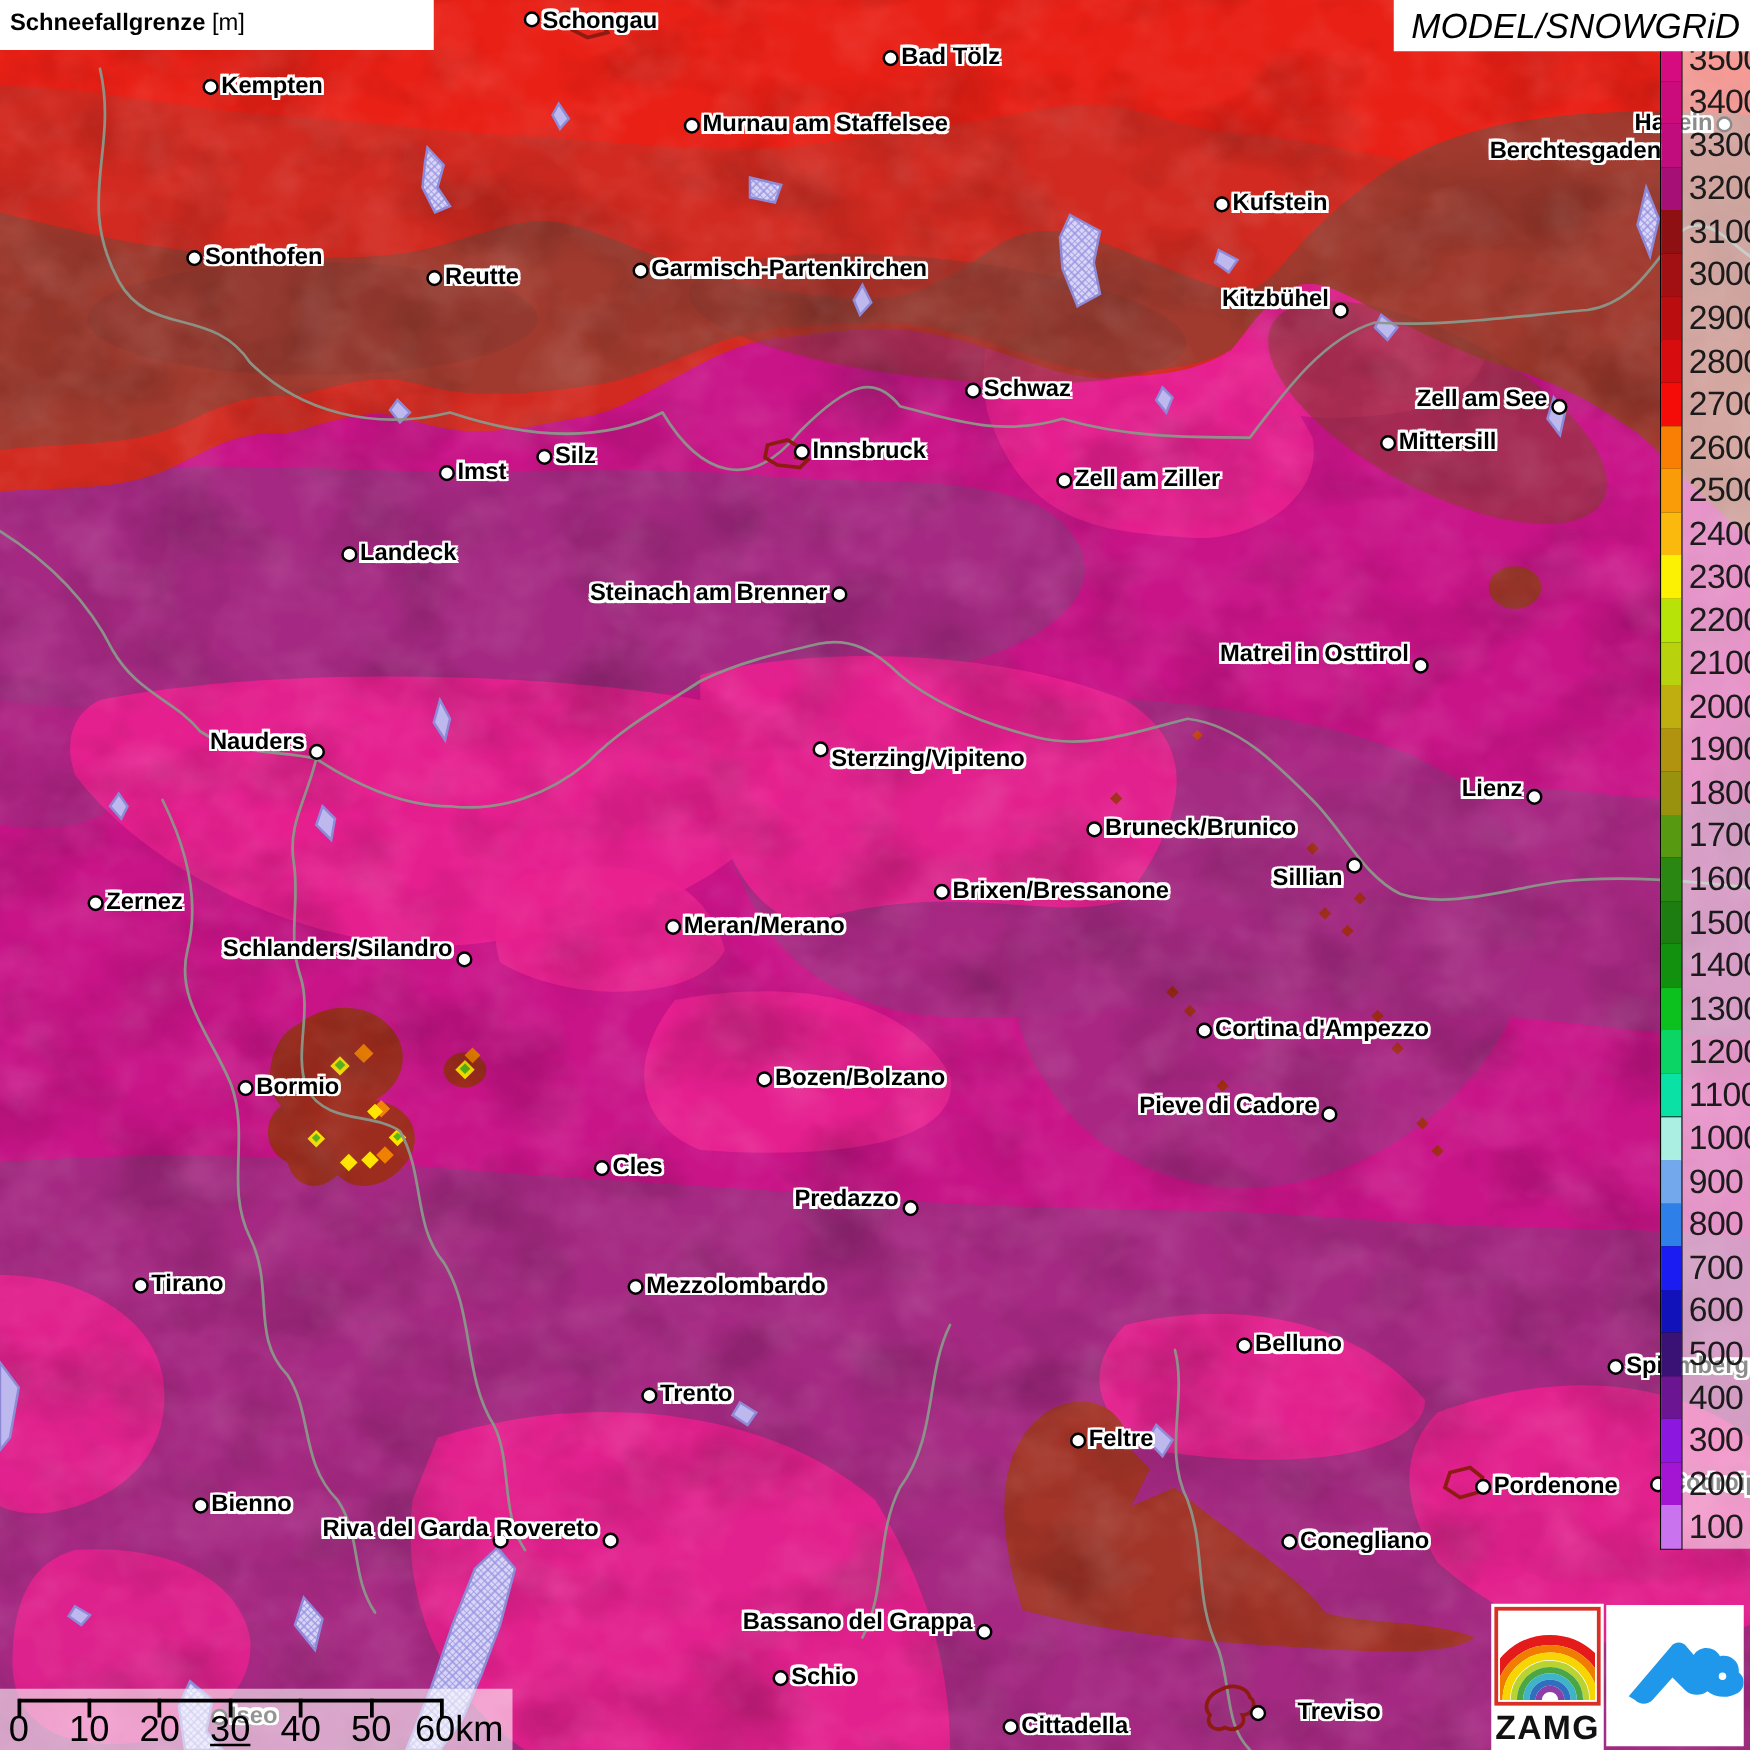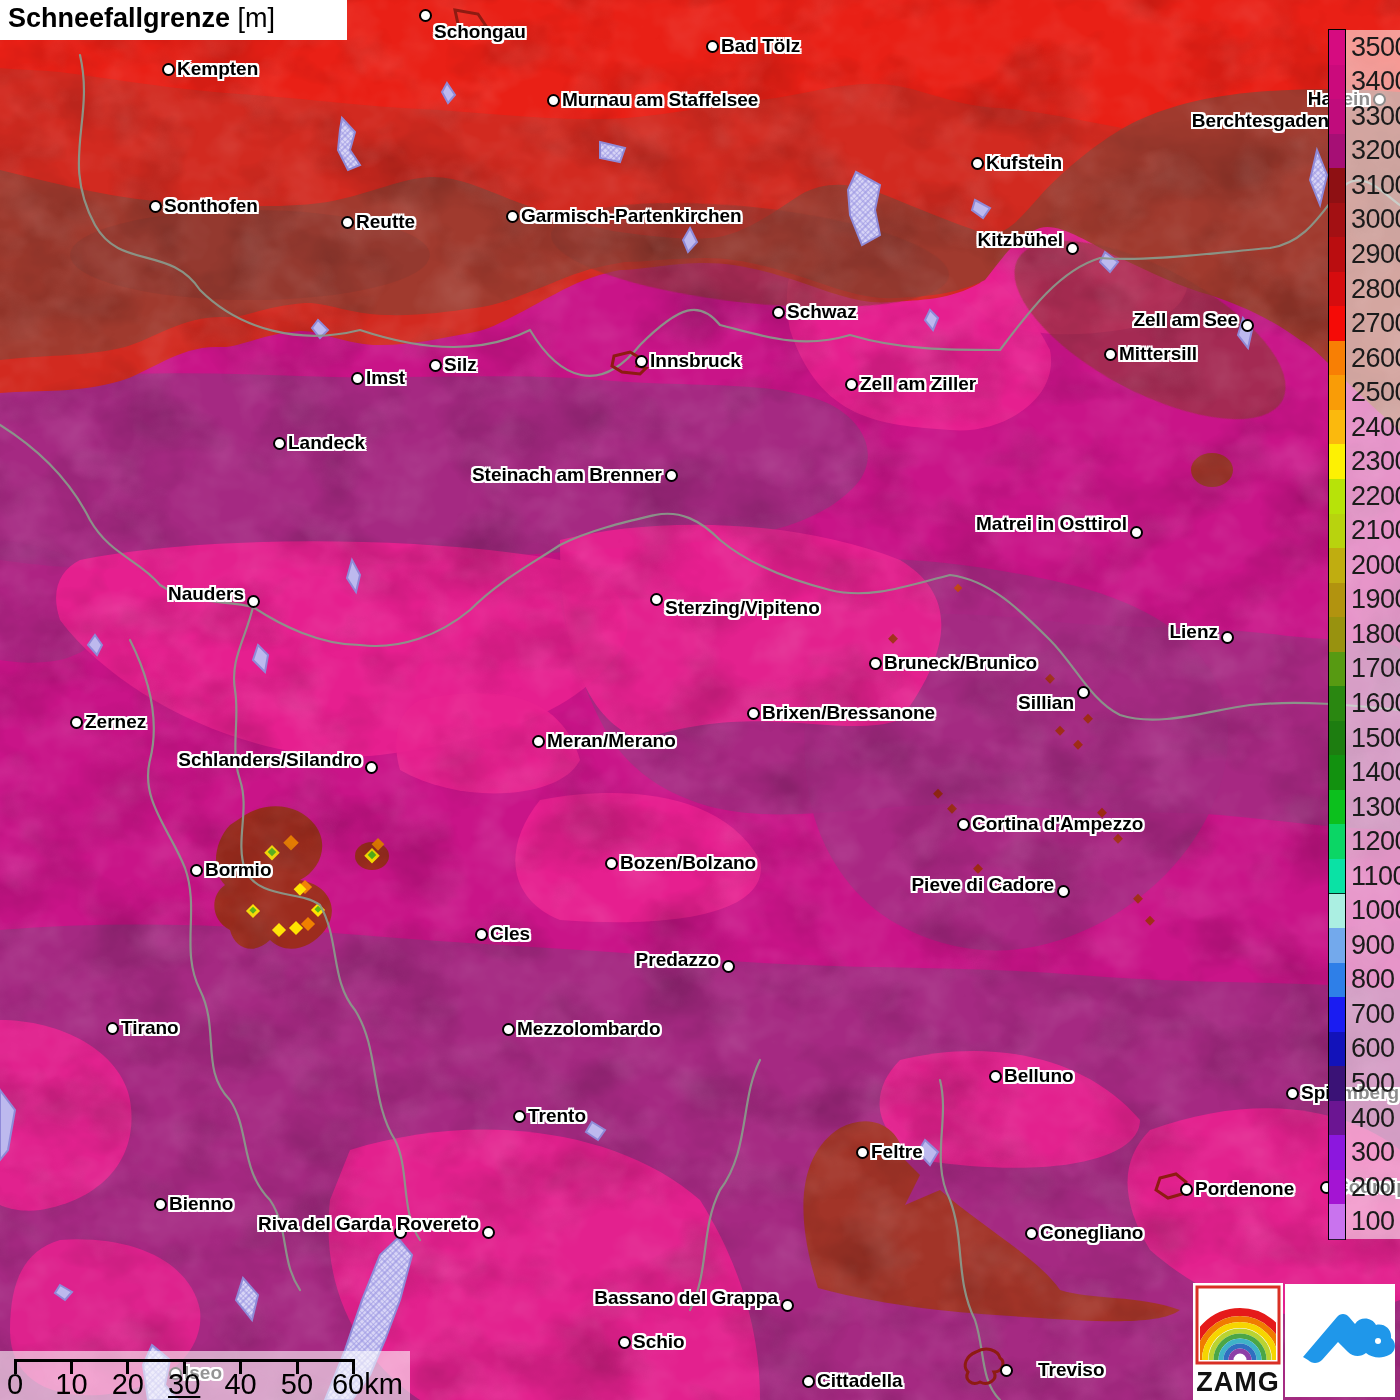--- a/index.html
+++ b/index.html
@@ -21,21 +21,21 @@
   .cb-frame{position:absolute;left:1328px;top:29px;width:18px;height:1211px;border:1.5px solid #000;box-sizing:border-box;}
   .cb-label{position:absolute;left:1351px;width:48px;display:flex;align-items:center;
             font-size:27px;color:#1b1b1b;letter-spacing:-0.5px;}
   
   #scalebar{position:absolute;left:0;top:1351px;width:410px;height:49px;background:rgba(255,255,255,0.58);}
   .sb-line{position:absolute;left:15px;top:8px;width:339px;height:3px;background:#000;}
   .sb-tick{position:absolute;top:8px;width:3px;height:15px;background:#000;}
   .sb-label{position:absolute;top:17px;font-size:29px;color:#000;transform:translateX(-50%);}
   
   #titlebox{position:absolute;left:0;top:0;width:347px;background:#fff;padding:3px 10px 6px 8px;box-sizing:border-box;}
-  #titlebox .t1{font-size:27px;font-weight:bold;color:#000;line-height:31px;}
+  #titlebox .t1{font-size:19px;font-weight:bold;color:#000;line-height:31px;}
   #titlebox .t1 .unit{font-weight:normal;}
   #titlebox .t2{font-size:25px;font-style:italic;color:#000;line-height:29px;}
   #modelbox{position:absolute;right:0;top:0;height:37px;background:#fff;padding:2px 8px 2px 14px;
             font-size:28px;font-style:italic;color:#000;display:flex;align-items:center;}
   
   #zamgbox{position:absolute;left:1193px;top:1283px;width:90px;height:117px;background:#fff;}
   #zamgbox .zamg-text{position:absolute;left:0;bottom:2px;width:100%;text-align:center;
             font-size:27px;font-weight:bold;color:#111;letter-spacing:1px;}
   #bluebox{position:absolute;left:1285px;top:1284px;width:110px;height:113px;background:#fff;}
 </style>
@@ -183,21 +183,21 @@
     <g stroke="#8e1b12" stroke-width="3" fill="none">
       <path d="M614,356 L630,352 L640,358 L637,366 L646,368 L640,374 L622,372 L612,366 Z"></path>
       <path d="M976,1352 C986,1346 998,1350 1000,1358 C1006,1362 1002,1372 994,1372 C998,1380 988,1386 980,1382 C972,1386 964,1380 968,1372 C962,1366 966,1356 976,1352 Z"></path>
       <path d="M1160,1178 L1176,1174 L1186,1182 L1182,1194 L1168,1198 L1156,1190 Z"></path>
       <path d="M455,10 L478,14 L486,26 L470,30 L458,24 Z"></path>
     </g>
   </svg>
 
   <div id="cities">
       <div class="dot" style="left: 418.5px; top: 8.5px;"></div>
-      <div class="city" style="top: 20px; left: 434px;">Schongau</div>
+      <div class="city" style="top: 5px; left: 434px;">Schongau</div>
       <div class="dot" style="left: 705.5px; top: 39.5px;"></div>
       <div class="city" style="top: 34px; left: 721px;">Bad Tölz</div>
       <div class="dot" style="left: 161.5px; top: 62.5px;"></div>
       <div class="city" style="top: 57px; left: 177px;">Kempten</div>
       <div class="dot" style="left: 546.5px; top: 93.5px;"></div>
       <div class="city" style="top: 88px; left: 562px;">Murnau am Staffelsee</div>
       <div class="dot" style="left: 1372.5px; top: 92.5px;"></div>
       <div class="city" style="top: 87px; right: 30px;">Hallein</div>
       <div class="city" style="top: 109px; right: 71px;">Berchtesgaden</div>
       <div class="dot" style="left: 970.5px; top: 156.5px;"></div>
@@ -388,20 +388,23 @@
         <div class="sb-label" style="left: 297px;">50</div>
         <div class="sb-tick" style="left: 351.9px;"></div>
         <div class="sb-label" style="left: 367.4px;">60km</div>
       </div>
   </div>
 
   <div id="titlebox">
     <div class="t1"><span>Schneefallgrenze</span><span class="unit"> [m]</span></div>
   </div>
 
+  <div id="modelbox">
+    <span>MODEL/SNOWGRiD</span>
+  </div>
 
   <div id="zamgbox">
     <svg width="90" height="117" viewBox="1193 1283 90 117">
       <rect x="1197" y="1287" width="82" height="76" fill="#fff" stroke="#d93025" stroke-width="3"></rect>
       <g clip-path="url(#zamgclip2)" fill="none">
         <clipPath id="zamgclip2">
             <rect x="1200" y="1290" width="76" height="70"></rect>
           </clipPath>
         <path d="M1192,1360 A48,48 0 0 1 1288,1360" stroke="#e51a1a" stroke-width="8"></path>
         <path d="M1199,1360 A41,41 0 0 1 1281,1360" stroke="#f07c00" stroke-width="6"></path>

